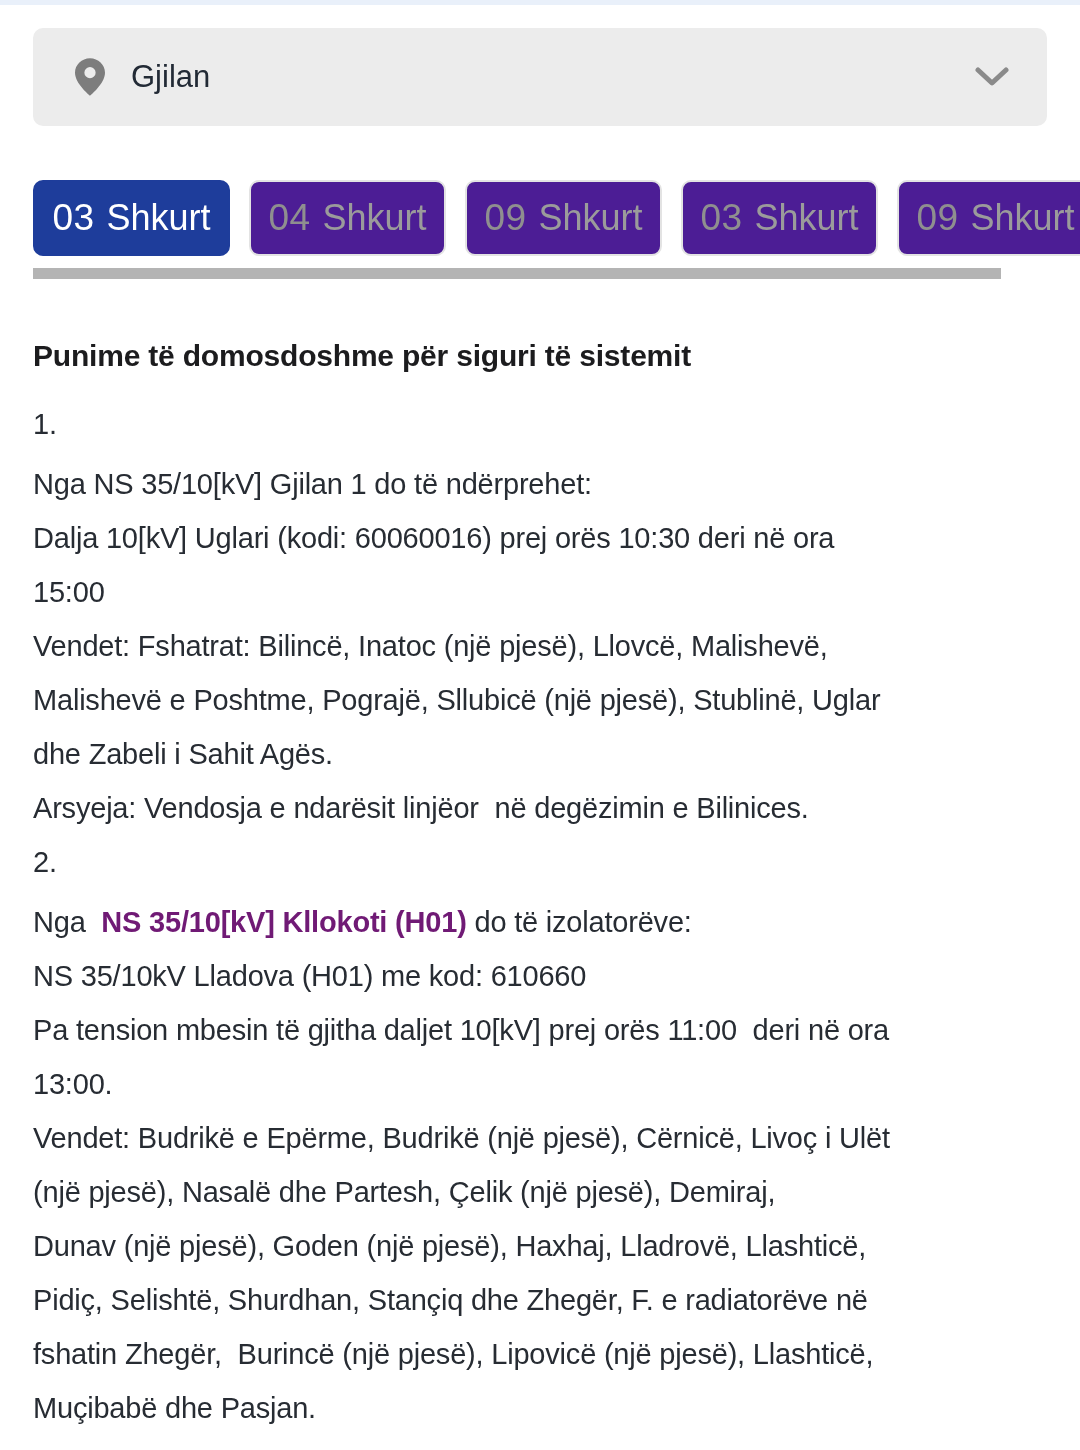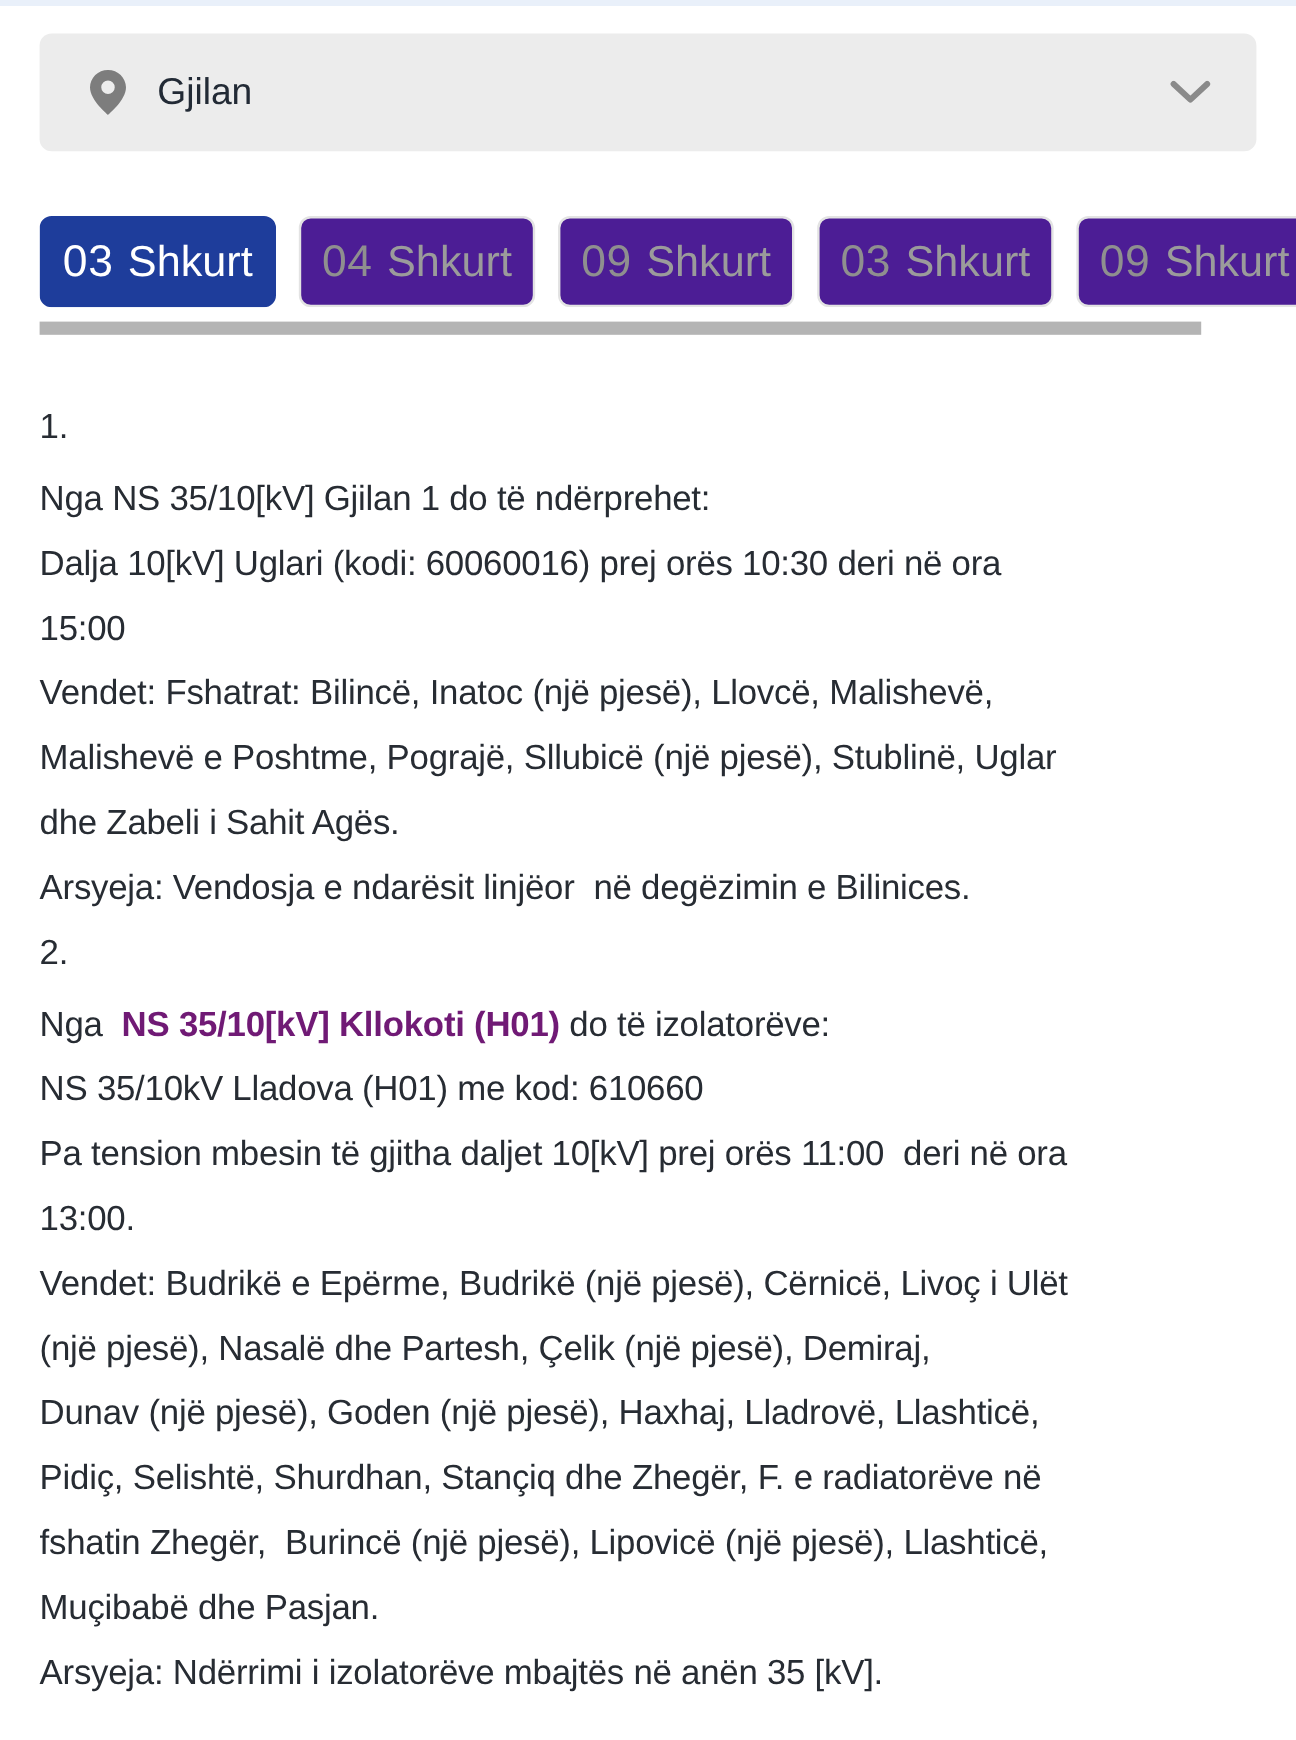--- a/index.html
+++ b/index.html
@@ -131,20 +131,21 @@
     <span class="day">09</span>
     <span class="month">Shkurt</span>
   </div>
 </div>
 
 <div class="hscroll">
   <div class="thumb"></div>
 </div>
 
 <div class="content">
+  <div class="title">Punime të domosdoshme për siguri të sistemit</div>
 
   <div class="sec-number">1.</div>
   <div class="para">Nga NS 35/10[kV] Gjilan 1 do të ndërprehet:
 Dalja 10[kV] Uglari (kodi: 60060016) prej orës 10:30 deri në ora
 15:00
 Vendet: Fshatrat: Bilincë, Inatoc (një pjesë), Llovcë, Malishevë,
 Malishevë e Poshtme, Pograjë, Sllubicë (një pjesë), Stublinë, Uglar
 dhe Zabeli i Sahit Agës.
 Arsyeja: Vendosja e ndarësit linjëor  në degëzimin e Bilinices.</div>
 

